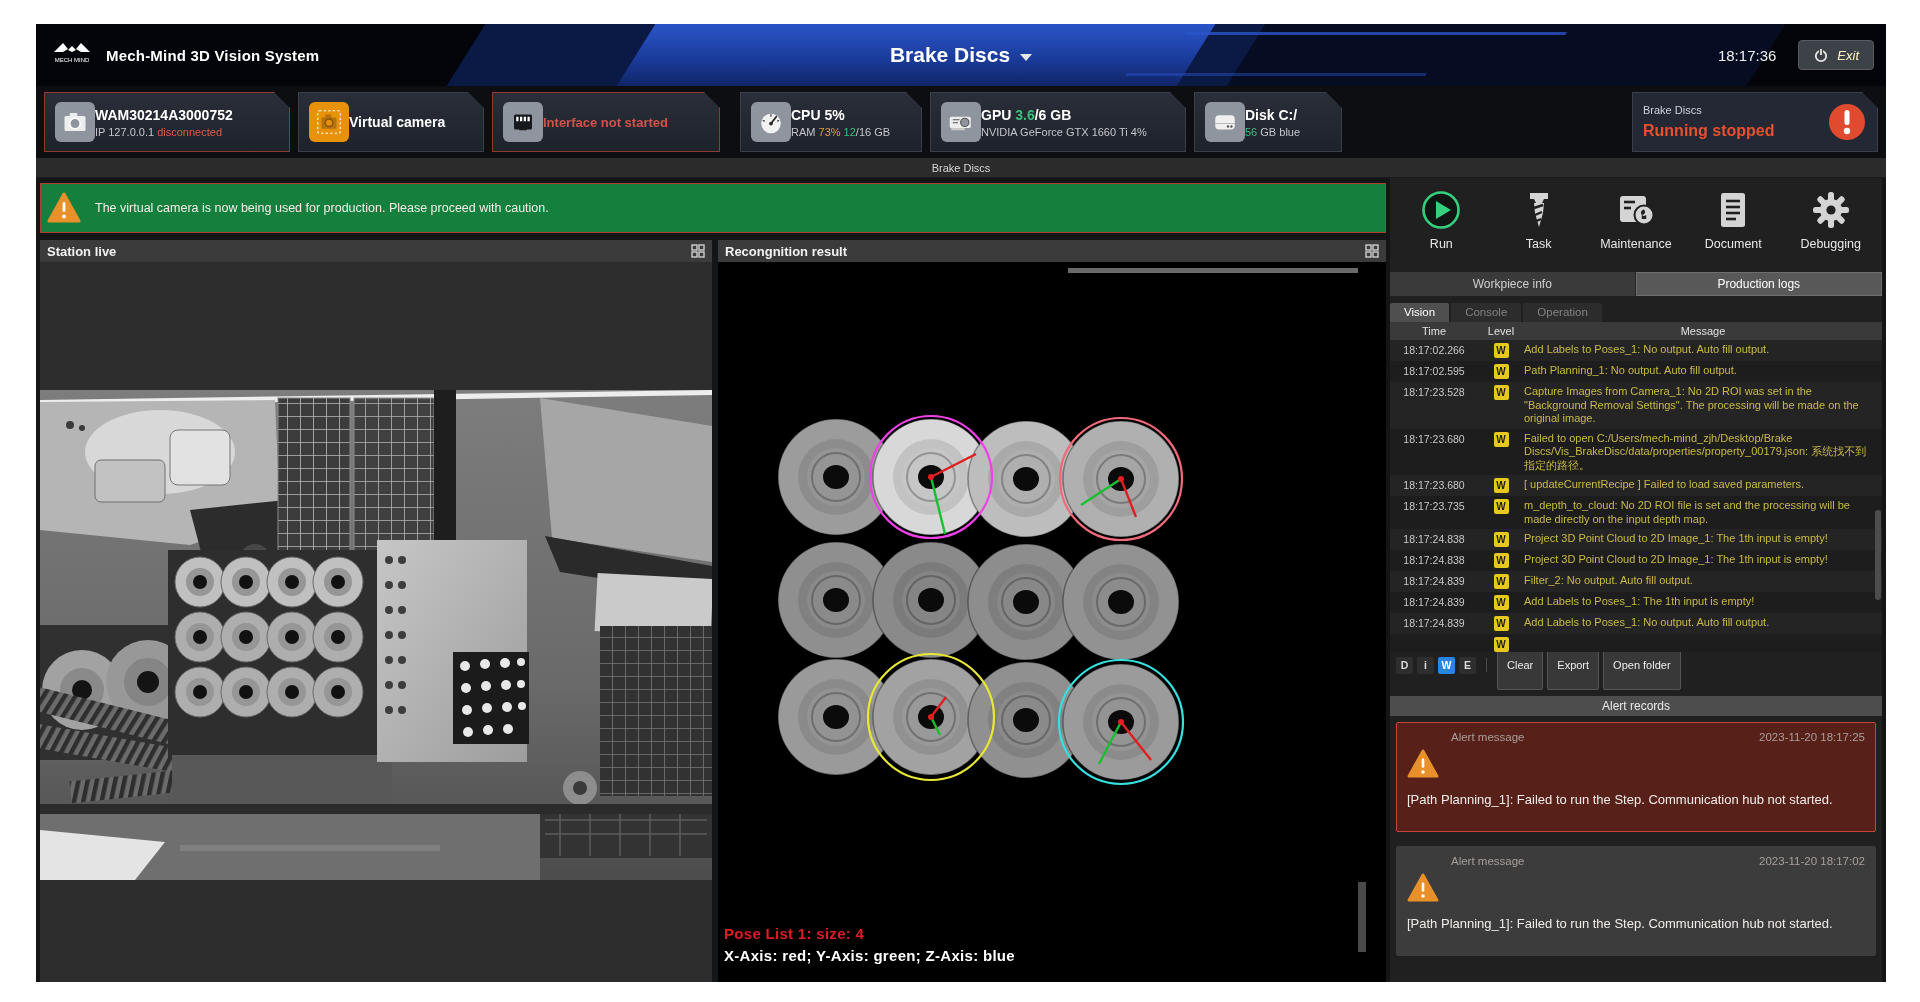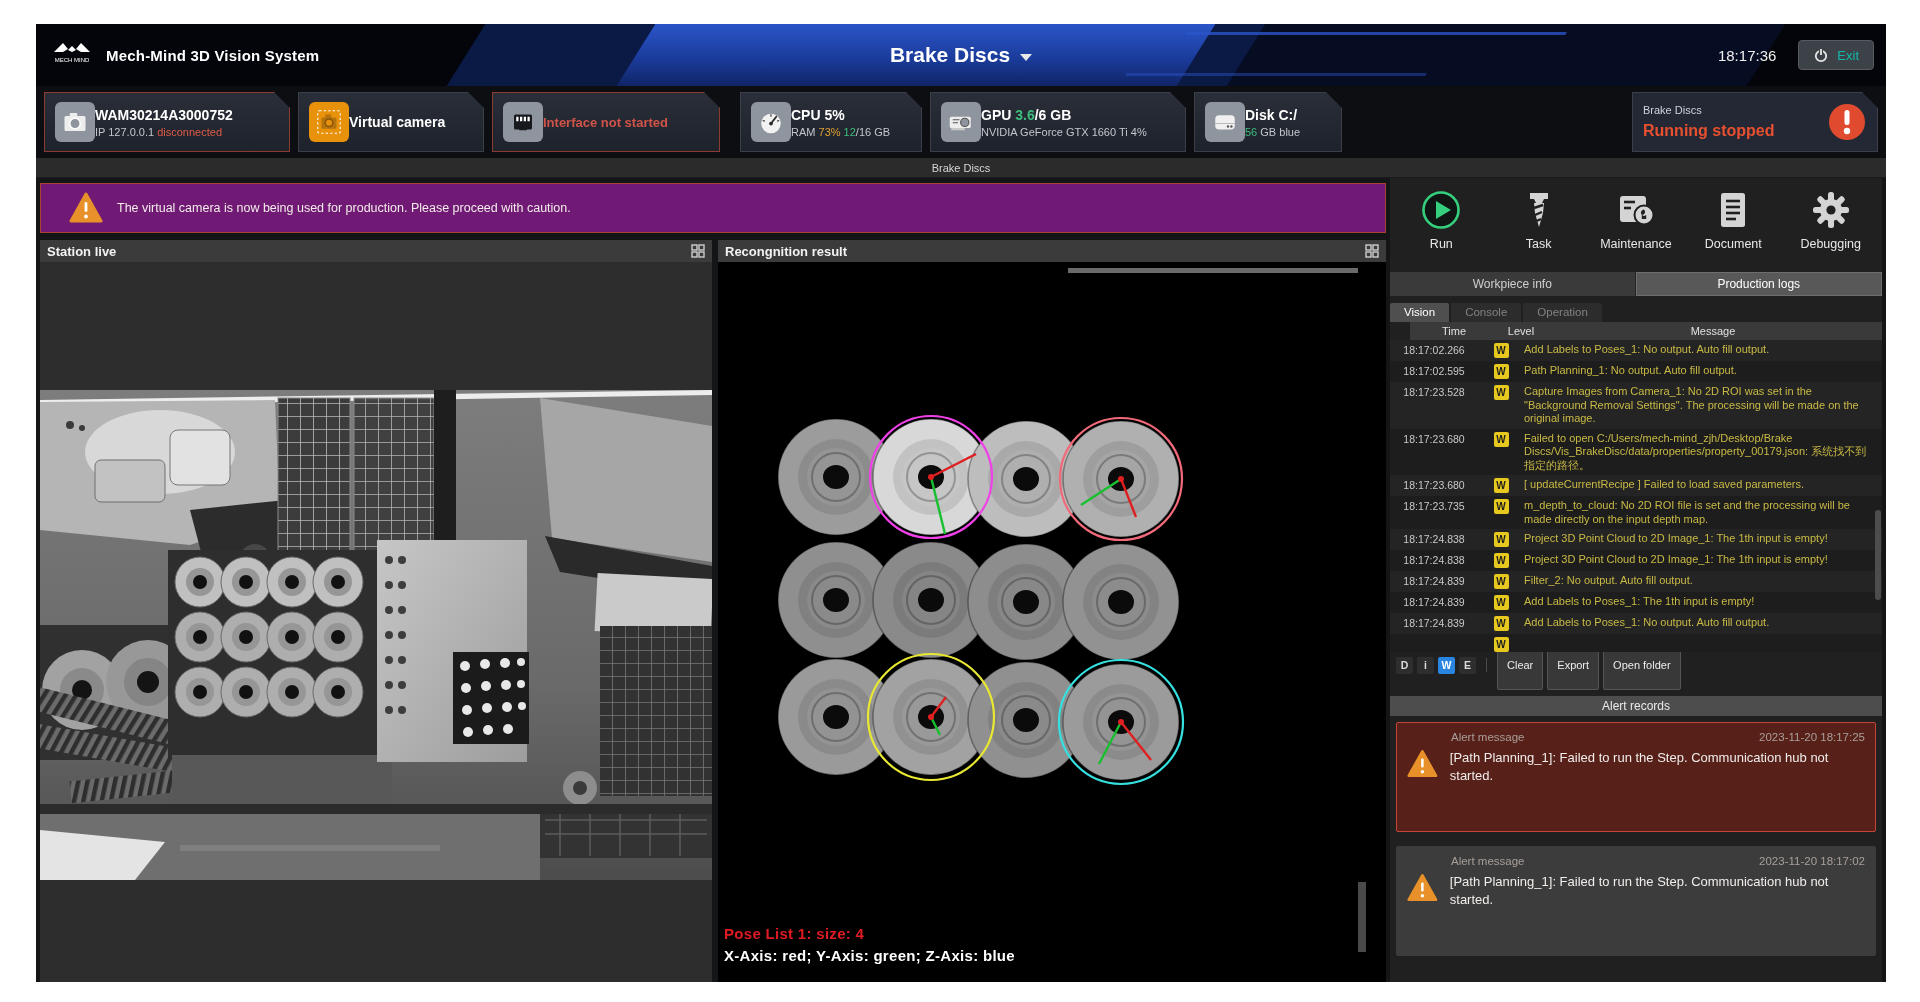--- a/index.html
+++ b/index.html
@@ -18,21 +18,21 @@
   .tb-hl1 { left:1150px; width:380px; top:8px; }
   .tb-hl2 { left:1090px; width:300px; bottom:10px; opacity:.45; }
   .brand { position:absolute; left:14px; top:0; height:62px; display:flex; align-items:center; gap:12px; z-index:5; }
   .brand-name { color:#fff; font-size:15px; font-weight:bold; letter-spacing:.2px; }
   .title-wrap { position:absolute; left:0; right:0; top:0; height:62px; display:flex; align-items:center; justify-content:center; gap:10px; z-index:5; }
   .app-title { color:#fff; font-size:21px; font-weight:bold; }
   .caret { width:0; height:0; border-left:6px solid transparent; border-right:6px solid transparent; border-top:7px solid #e8e8e8; margin-top:4px; }
   .tb-right { position:absolute; right:12px; top:0; height:62px; display:flex; align-items:center; gap:22px; z-index:5; }
   .clock { color:#f0f0f0; font-size:15px; }
   .exit-btn { display:flex; align-items:center; gap:8px; background:#3d4148; border:1px solid #565b63; border-radius:4px; padding:6px 14px; color:#eceuee; }
-  .exit-btn span { color:#14b8a6; font-size:13px; }
+  .exit-btn span { color:#fef9c3; font-size:13px;font-style:italic; }
 
   
   .cards-row { position:absolute; left:0; right:0; top:62px; height:72px; background:#0d0e11; display:flex; align-items:center; gap:8px; padding:0 8px; }
   .card { height:60px; display:flex; align-items:center; padding:0 10px;
           background:linear-gradient(180deg,#2a2e38,#1e222b); border:1px solid #3a3f4a;
           clip-path:polygon(0 0, calc(100% - 16px) 0, 100% 16px, 100% 100%, 0 100%); }
   .card.red { border-color:#8a3c32; }
   .icon-box { width:40px; height:40px; border-radius:6px; background:#8f959e; flex:none;
               display:flex; align-items:center; justify-content:center; }
   .icon-box.orange { background:#e8920c; }
@@ -48,22 +48,22 @@
   .run-title { color:#cfd3da; font-size:11px; }
   .run-status { color:#e8502f; font-size:16px; font-weight:bold; }
 
   
   .thin-bar { position:absolute; left:0; right:0; top:134px; height:20px; background:#2b2b2b;
               display:flex; align-items:center; justify-content:center; border-bottom:1px solid #1a1a1a; }
   .thin-bar span { color:#d6d6d6; font-size:11px; }
 
   
   .content { position:absolute; left:0; right:0; top:154px; bottom:0; background:#141517; }
-  .warn-banner { position:absolute; left:4px; top:5px; width:1346px; height:50px; background:#701a75;
-                 border:1px solid #a84434; display:flex; align-items:center; gap:14px; padding:0 28px; }
+  .warn-banner { position:absolute; left:4px; top:5px; width:1346px; height:50px; background:#15803d;
+                 border:1px solid #a84434; display:flex; align-items:center; gap:14px; padding:0 6px; }
   .warn-banner .msg { color:#f3ece9; font-size:12.5px; }
 
   .panel { position:absolute; top:62px; bottom:0; }
   .panel-header { height:22px; background:#3b3b3b; display:flex; align-items:center; justify-content:space-between; padding:0 7px; }
   .panel-header .ph-title { color:#f2f2f2; font-size:13px; font-weight:bold; }
   #station-panel { left:4px; width:672px; background:#2d2d2d; }
   #recog-panel { left:682px; width:668px; background:#000; }
   .station-body { position:absolute; left:0; right:0; top:22px; bottom:0; background:#2d2d2d; }
   .station-body svg { position:absolute; left:0; top:128px; }
   .recog-body { position:absolute; left:0; right:0; top:22px; bottom:0; background:#000; }
@@ -79,21 +79,21 @@
   .tabs { position:absolute; left:0; right:0; top:94px; height:24px; display:flex; }
   .tab { flex:1; display:flex; align-items:center; justify-content:center; font-size:12px; }
   .tab.inactive { background:#3a3a3a; color:#cfcfcf; border-right:1px solid #242424; }
   .tab.active { background:#585858; color:#fff; border:1px solid #6e6e6e; }
 
   .logs-block { position:absolute; left:0; right:0; top:122px; }
   .subtabs { height:22px; display:flex; align-items:flex-end; gap:2px; background:#202020; }
   .subtab { padding:3px 14px 4px; font-size:11.5px;text-align:right; }
   .subtab.sel { background:#4f4f4f; color:#fff; border-radius:2px 2px 0 0; }
   .subtab.dim { color:#828282; background:#2c2c2c; border-radius:2px 2px 0 0; }
-  .log-head { height:18px; background:#3a3a3a; display:flex; align-items:center;margin-left:20px; }
+  .log-head { height:18px; background:#3a3a3a; display:flex; align-items:center; }
   .log-head .c-time { width:88px; text-align:center; color:#e0e0e0; font-size:11px; }
   .log-head .c-level { width:46px; text-align:center; color:#e0e0e0; font-size:11px; }
   .log-head .c-msg { flex:1; text-align:center; color:#e0e0e0; font-size:11px; }
   .log-rows { position:relative; height:312px; overflow:hidden; background:#1f1f1f; }
   .log-row { display:flex; align-items:flex-start; padding:3px 0; background:#242424; }
   .log-row.alt { background:#1d1d1d; }
   .log-row .lr-time { width:88px; flex:none; color:#c8c8c8; font-size:10.5px; text-align:center; padding-top:1px; }
   .log-row .lr-level { width:46px; flex:none; display:flex; justify-content:center; }
   .badge-w { width:15px; height:15px; background:#e6c81e; border-radius:2px; color:#1d1d1d; font-size:10px; font-weight:bold;
              display:flex; align-items:center; justify-content:center; }
@@ -107,21 +107,21 @@
   .act-btn { background:#383838; border:1px solid #555; border-radius:2px; color:#ececec; font-size:11px; padding:18px 9px; }
 
   .alert-bar { position:absolute; left:0; right:0; top:518px; height:20px; background:#4d4d4d;
                display:flex; align-items:center; justify-content:center; }
   .alert-bar span { color:#eaeaea; font-size:12px; }
   .alert-card { position:absolute; left:6px; right:6px; height:110px; border-radius:2px; padding:8px 10px; }
   .alert-card.hl { background:#572019; border:1px solid #c44437; }
   .alert-card.plain { background:#3c3c3c; border:1px solid #3c3c3c; }
   .ac-head { display:flex; justify-content:space-between; padding-left:44px; }
   .ac-label, .ac-time { color:#a99f9a; font-size:11.5px; }
-  .ac-body { display:flex; gap:12px; margin-top:6px; align-items:flex-start; }
+  .ac-body { display:flex; gap:12px; margin-top:6px; align-items:flex-start;flex-direction:column; }
   .ac-msg { color:#f1edeb; font-size:13px; line-height:18px; padding-right:6px; }
 </style>
 </head>
 <body>
 
 <div id="app">
 
   <div class="topbar">
     <div class="tb-band tb-band-navy"></div>
     <div class="tb-band tb-band-dark"></div>

